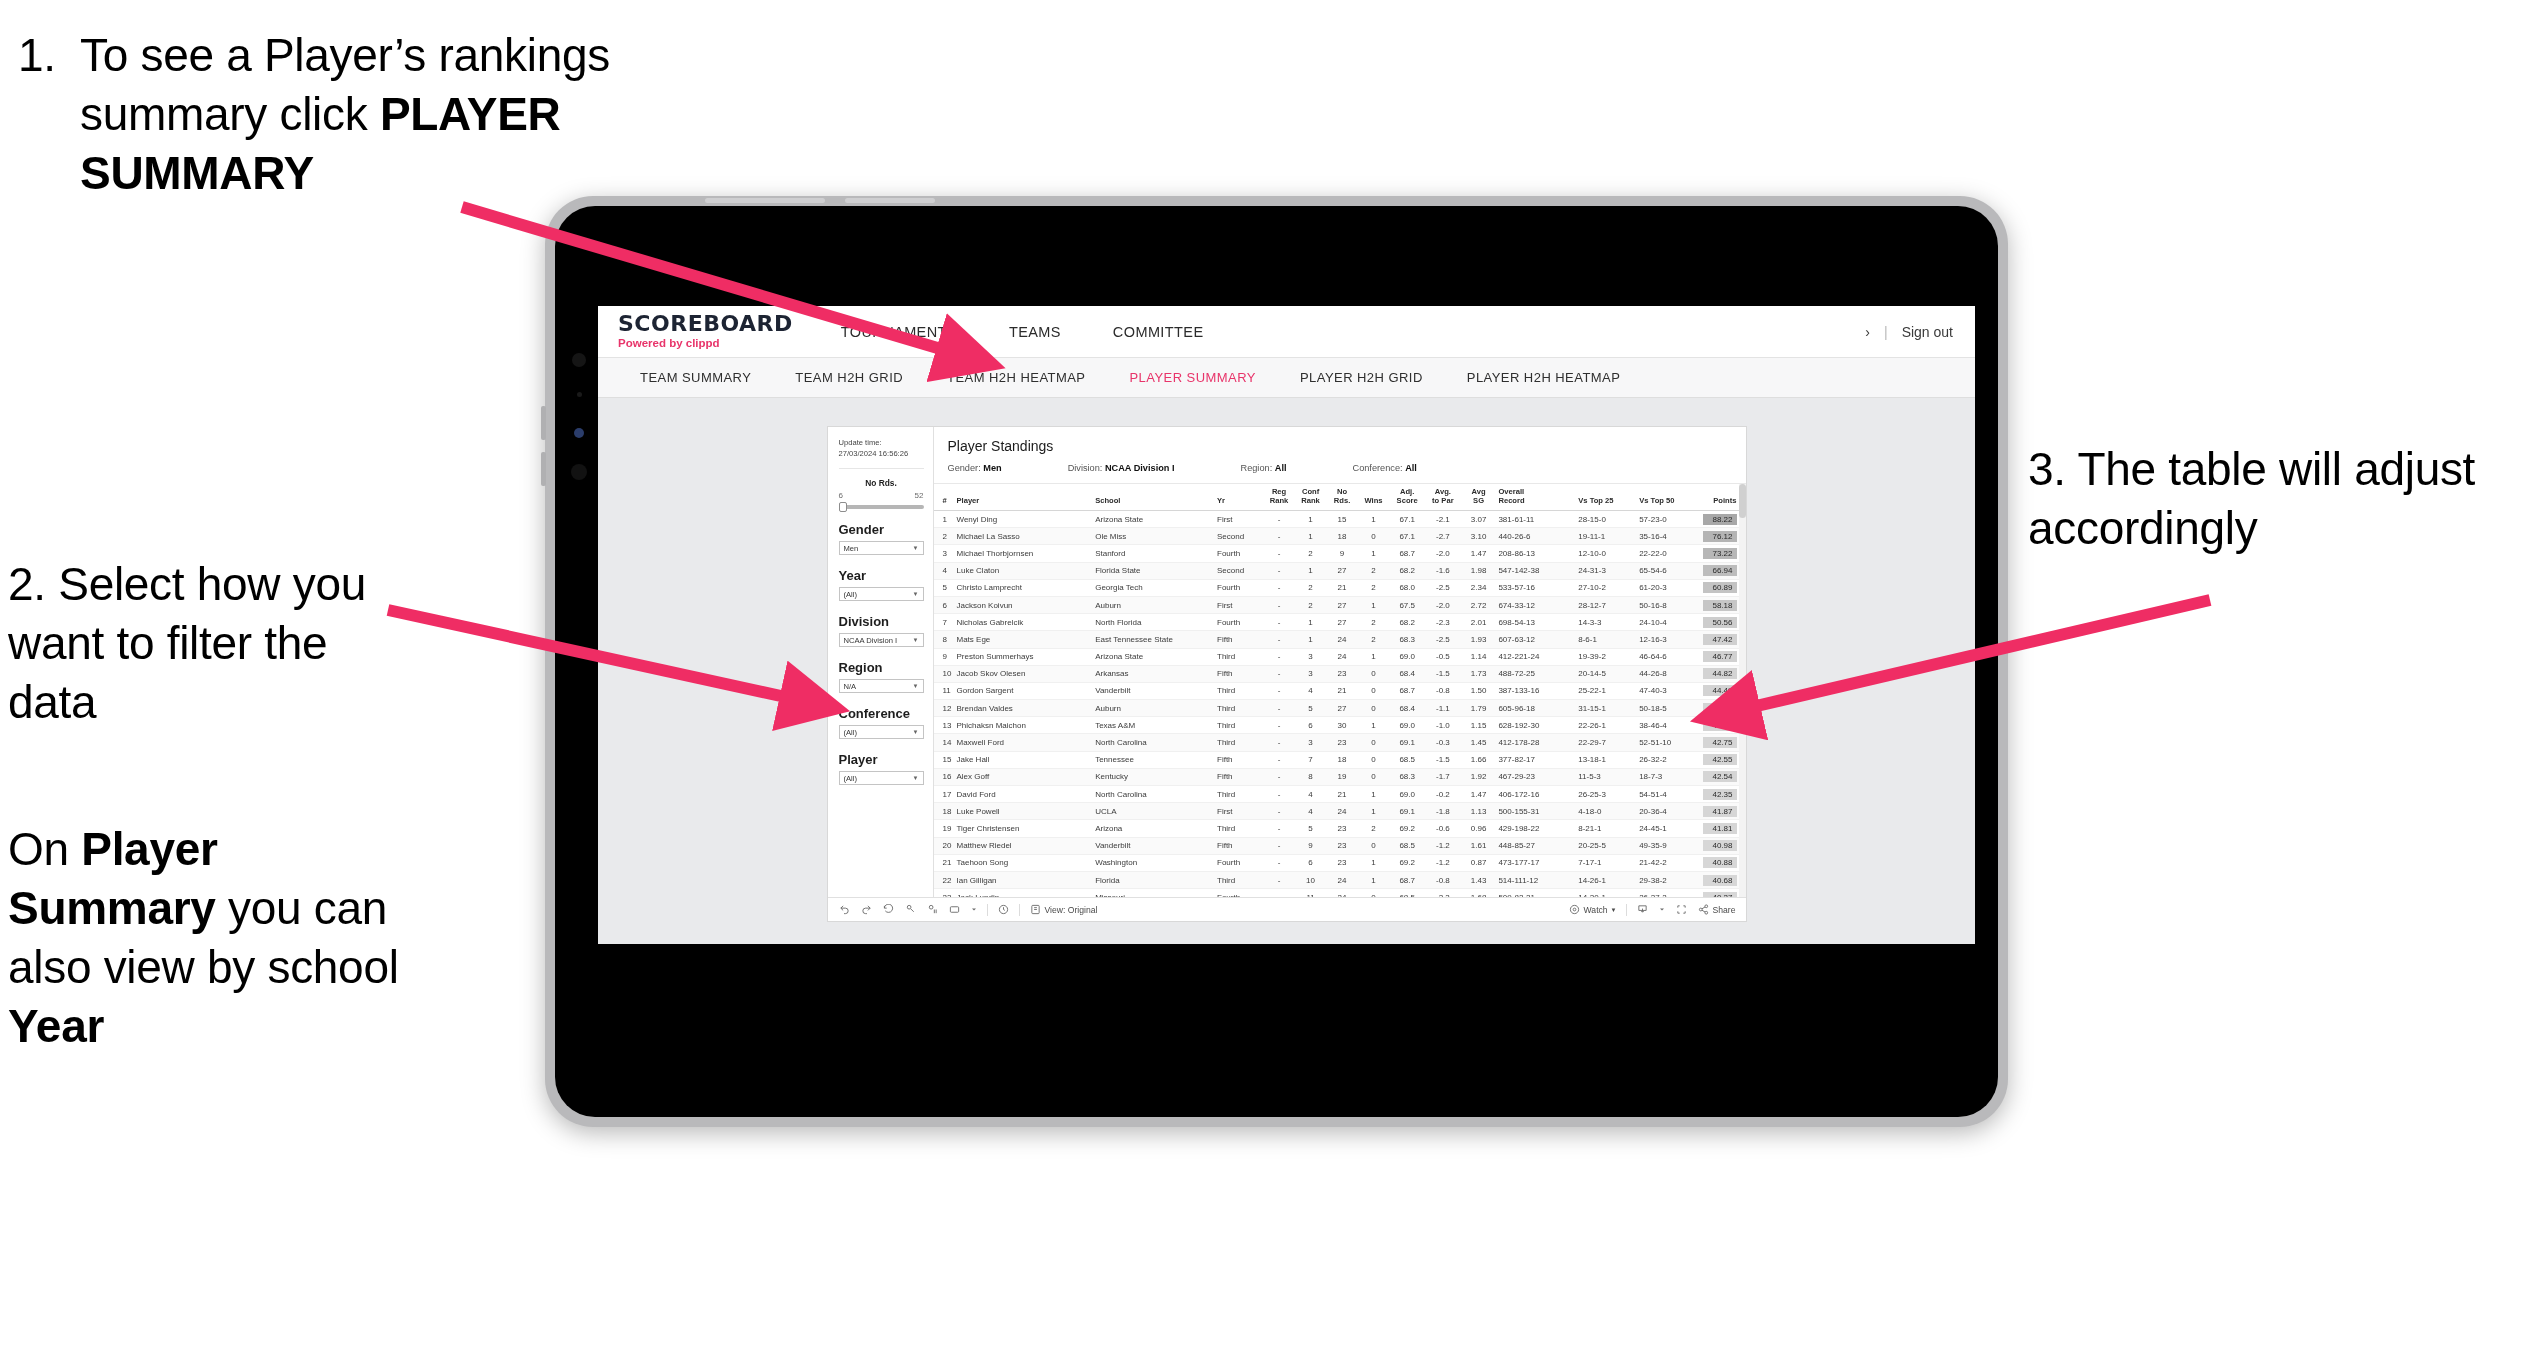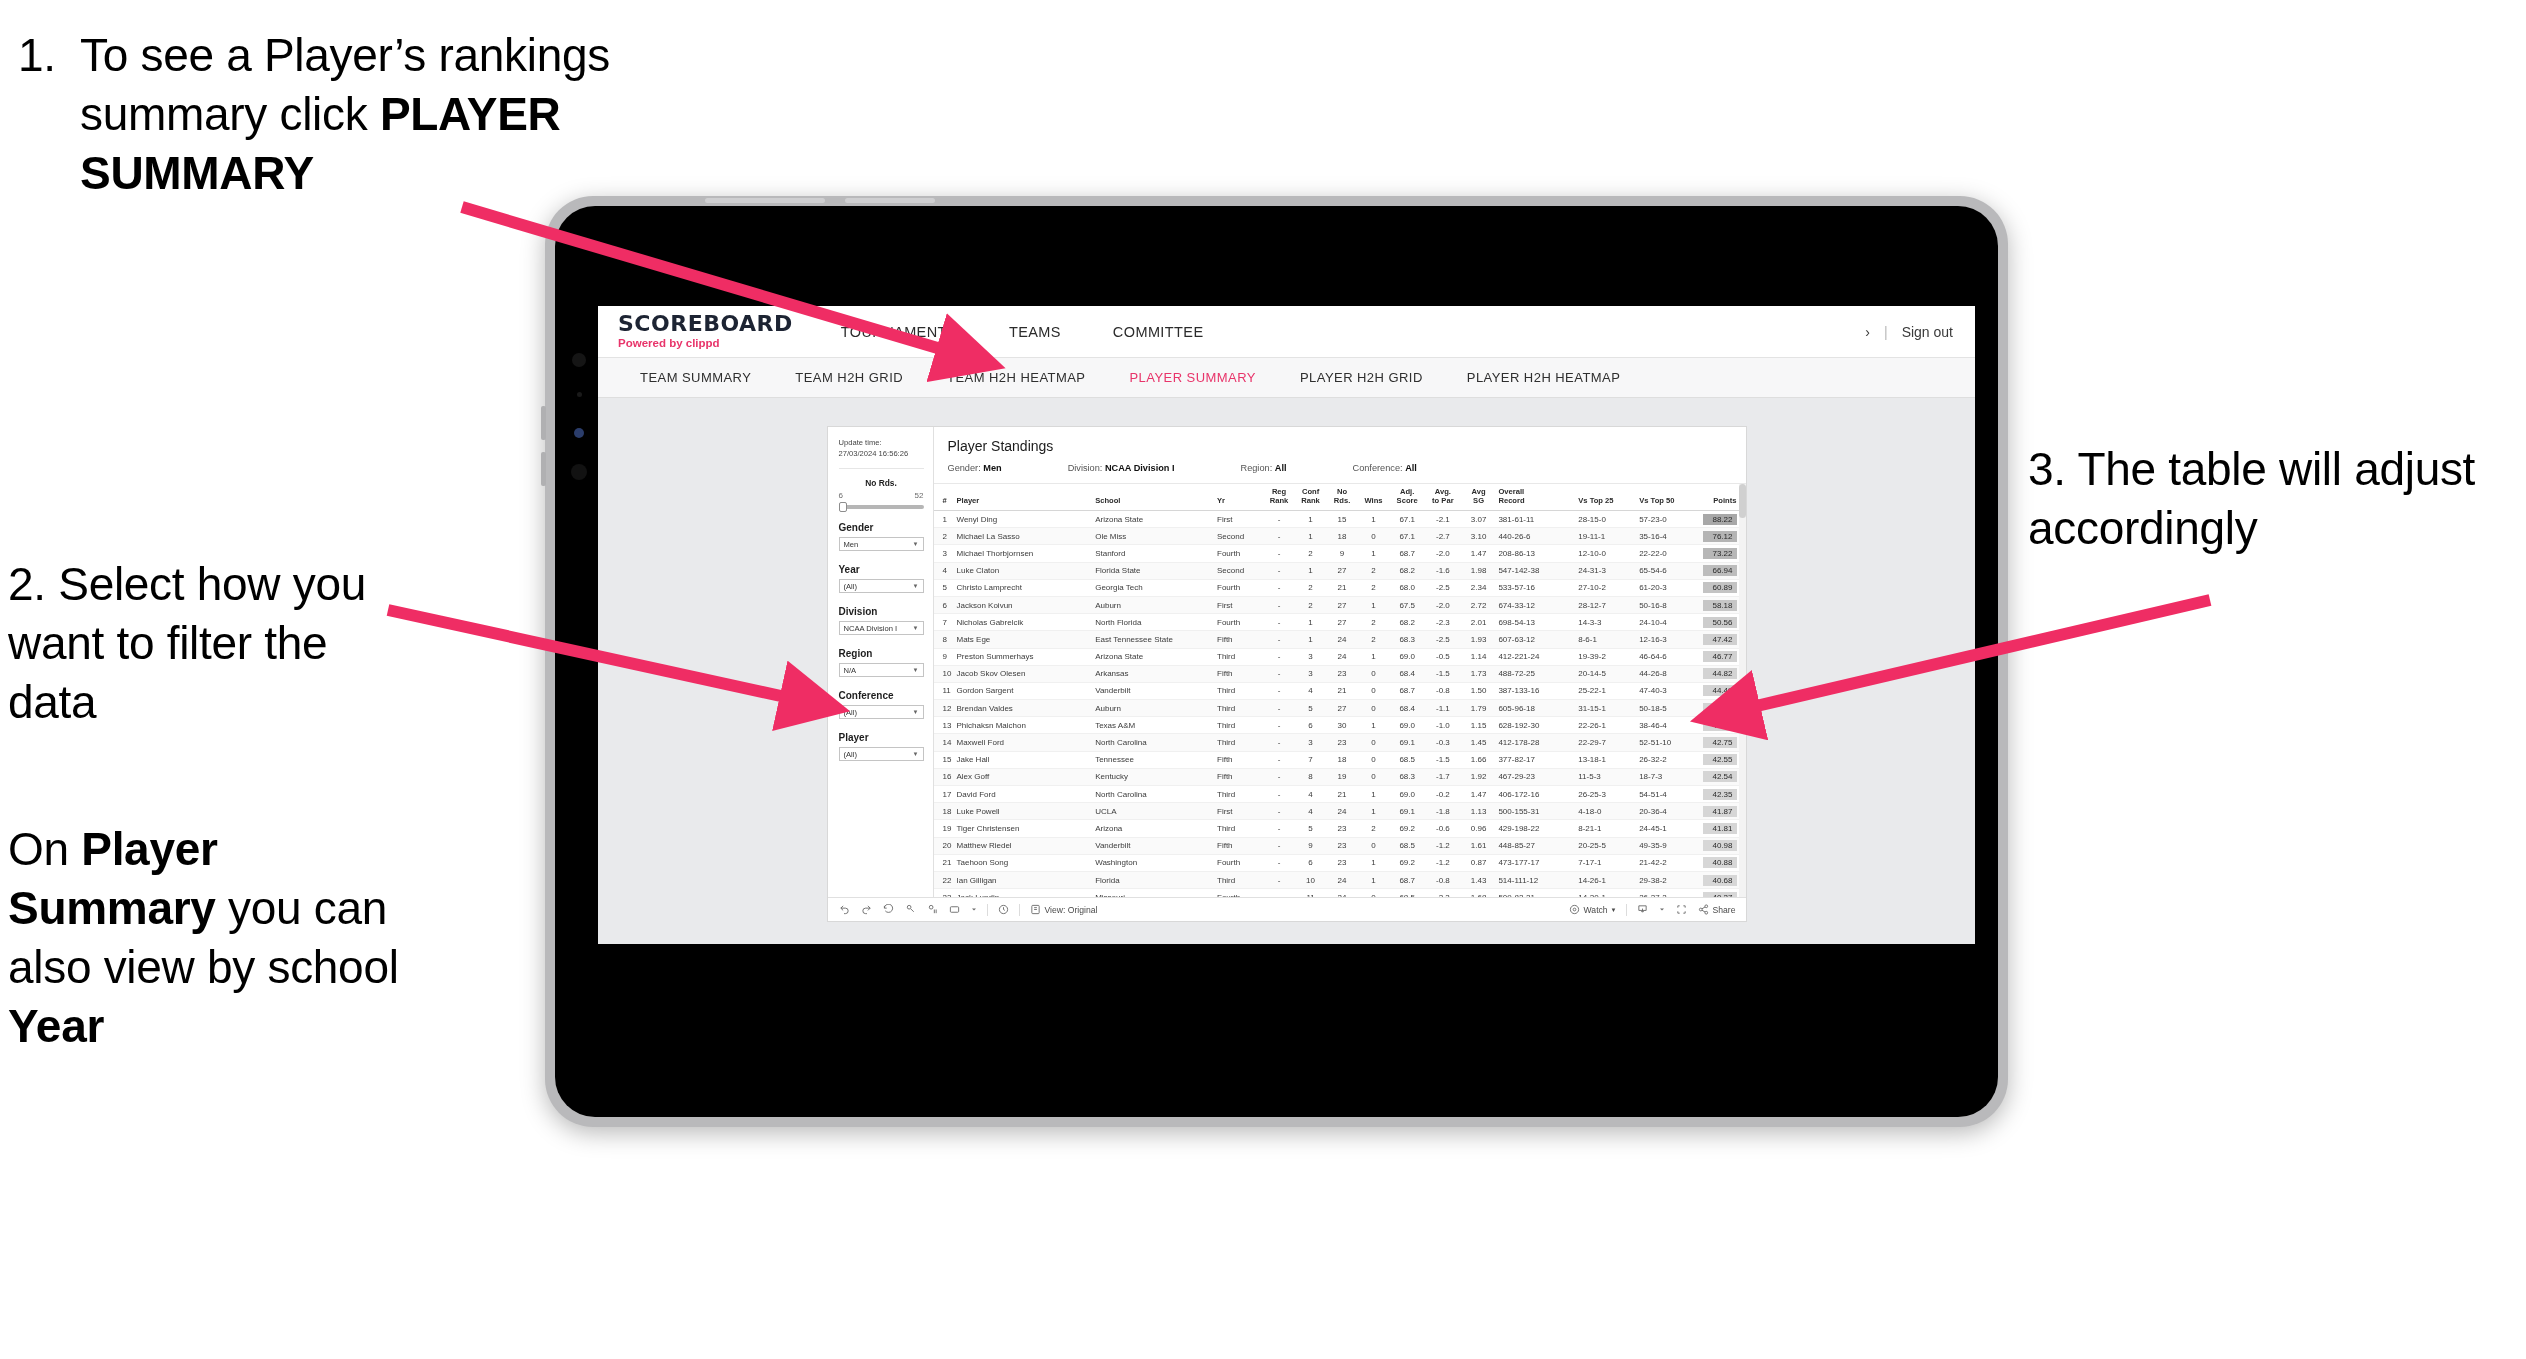--- a/index.html
+++ b/index.html
@@ -55,21 +55,21 @@
   .canvas { padding:28px 0 0 0; height:calc(100% - 92px); display:flex; justify-content:center; }
   .sheet { width:920px; background:#fff; border:1px solid #d8d8d8; display:flex; flex-direction:column;
            height:496px; }
   .sheetbody { display:flex; flex:1; min-height:0; }
 
   
   .rail { width:106px; border-right:1px solid #e0e0e0; padding:10px 9px 0 11px; }
   .upd { font-size:7.6px; color:#444; line-height:1.45; }
   .rail hr { border:0; border-top:1px solid #e6e6e6; margin:9px 0 9px; }
   .fgroup { margin-bottom:13px; }
-  .flabel { font-size:10px; color:#1d1d1d; font-weight:bold; margin-bottom:4px; }
+  .flabel { font-size:13px; color:#1d1d1d; font-weight:bold; margin-bottom:4px; }
   .fsel { height:14px; border:1px solid #c4c4c4; background:#fff; font-size:7.6px; color:#333;
           display:flex; align-items:center; padding:0 4px; position:relative; }
   .fsel .cap { flex:1; overflow:hidden; white-space:nowrap; }
   .fsel .car { font-size:6px; color:#666; }
   .slider { margin-top:3px; }
   .slider .ends { display:flex; justify-content:space-between; font-size:8px; color:#6b6b6b; }
   .slider .track { position:relative; height:4px; background:#b6b6b6; border-radius:2px; margin-top:5px; }
   .slider .knob { position:absolute; left:0; top:-3px; width:8px; height:10px; background:#fff;
                   border:1px solid #8d8d8d; border-radius:2px; }
   .rdlabel { font-size:8.4px; color:#1d1d1d; font-weight:bold; text-align:center; margin-bottom:2px; }

